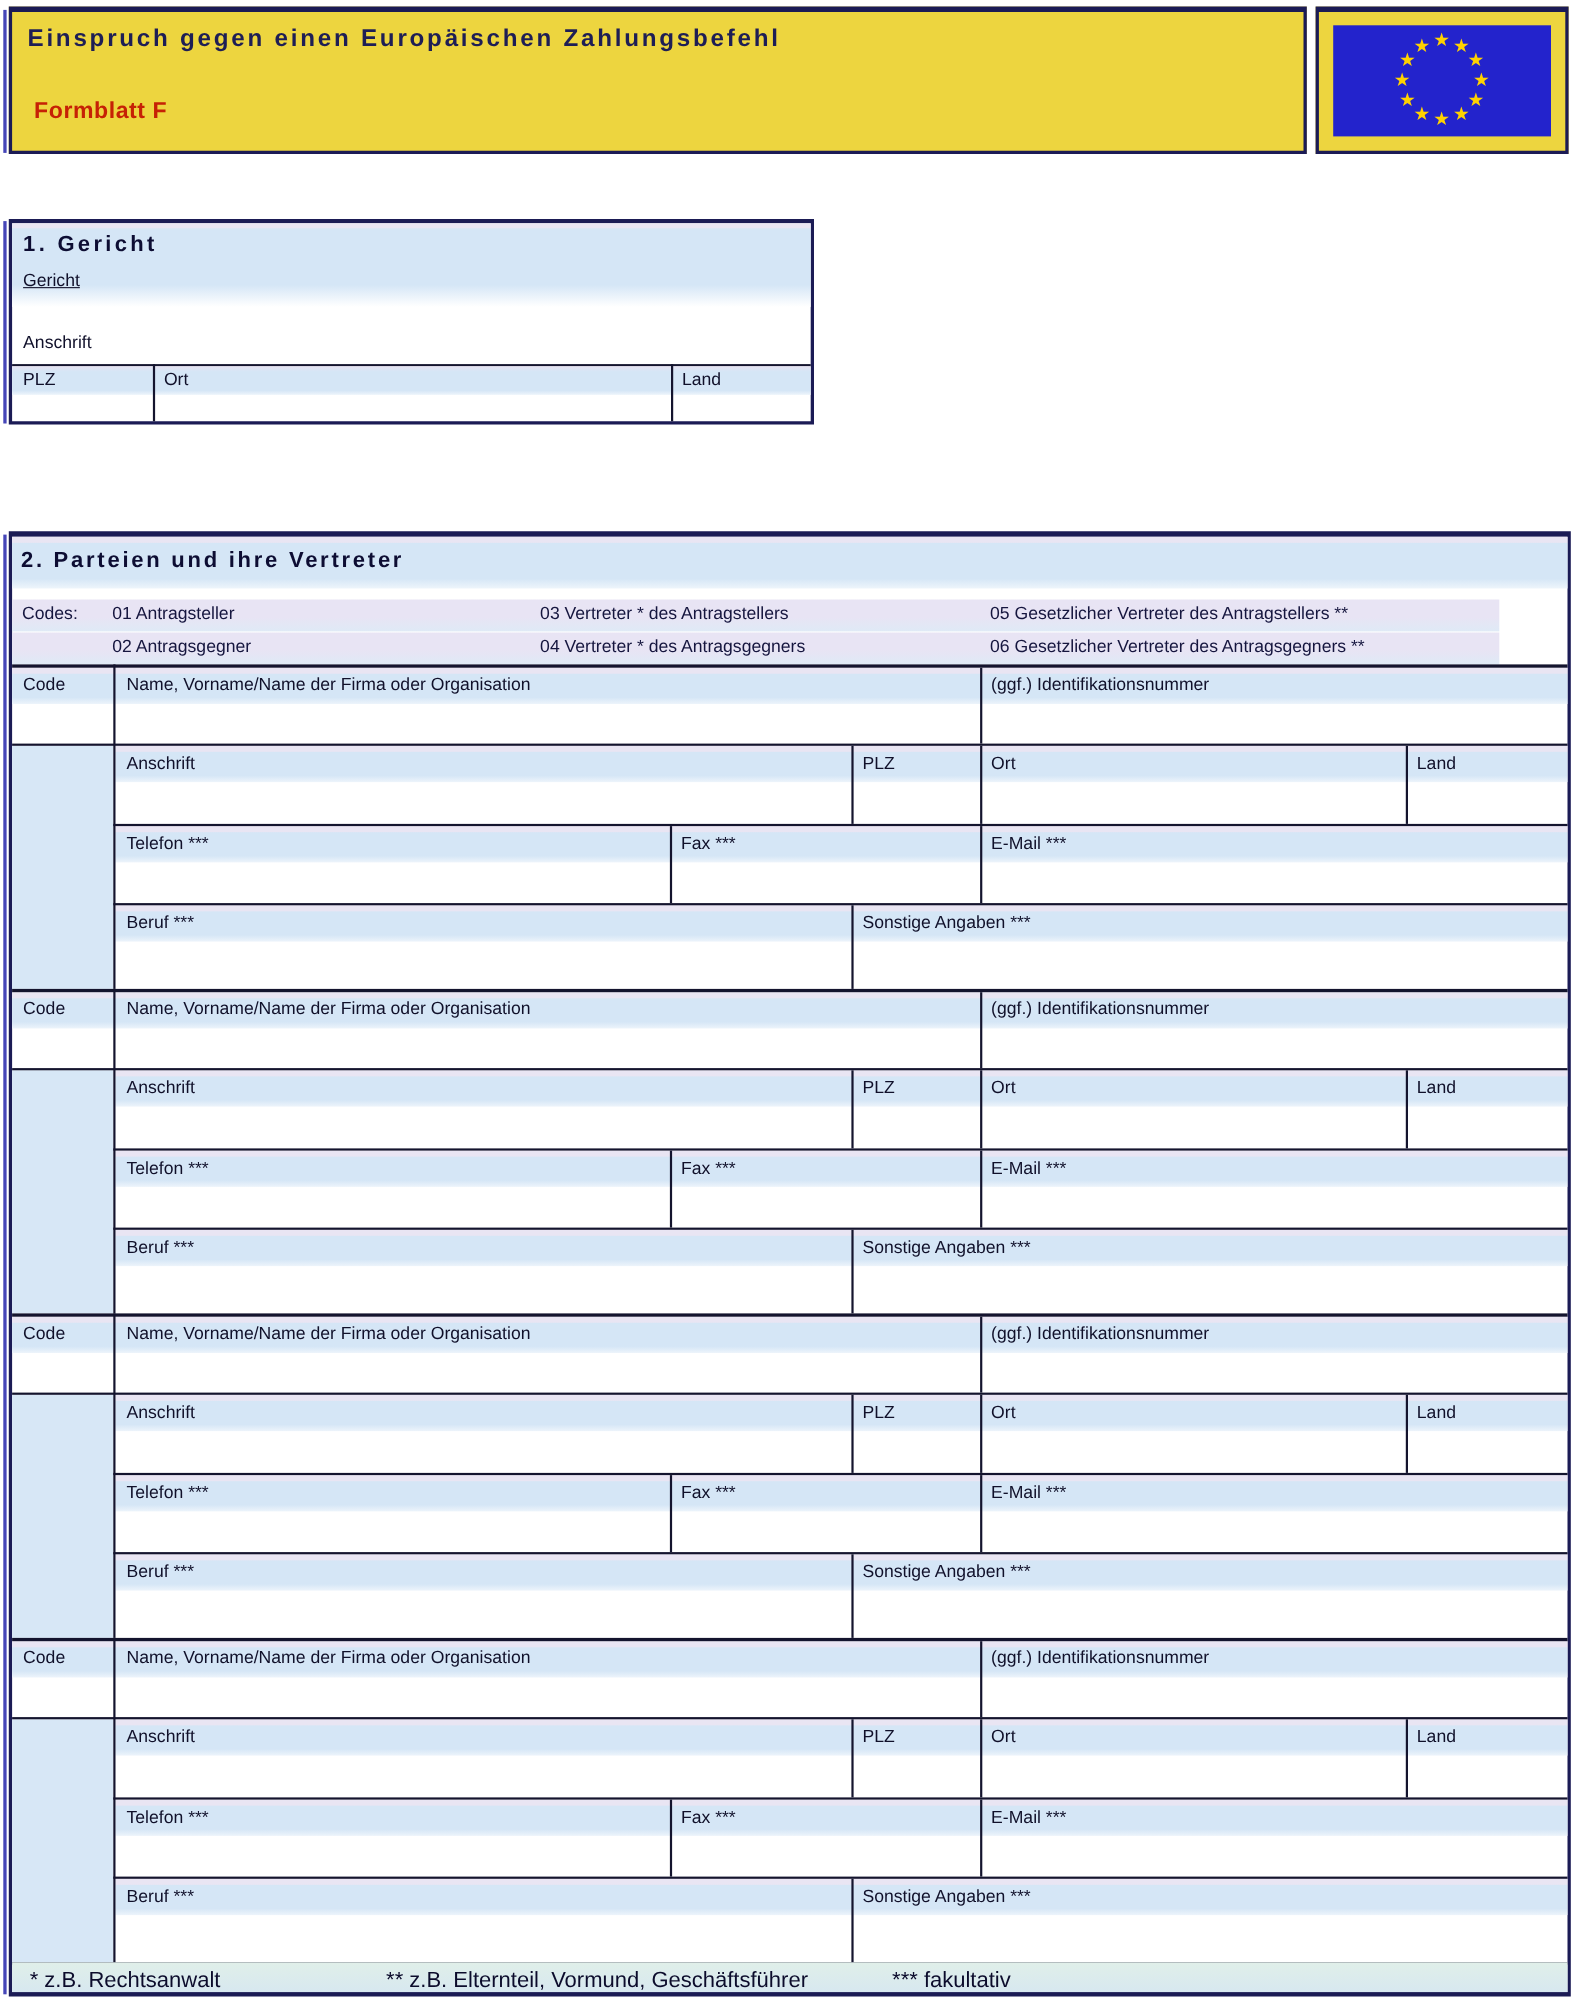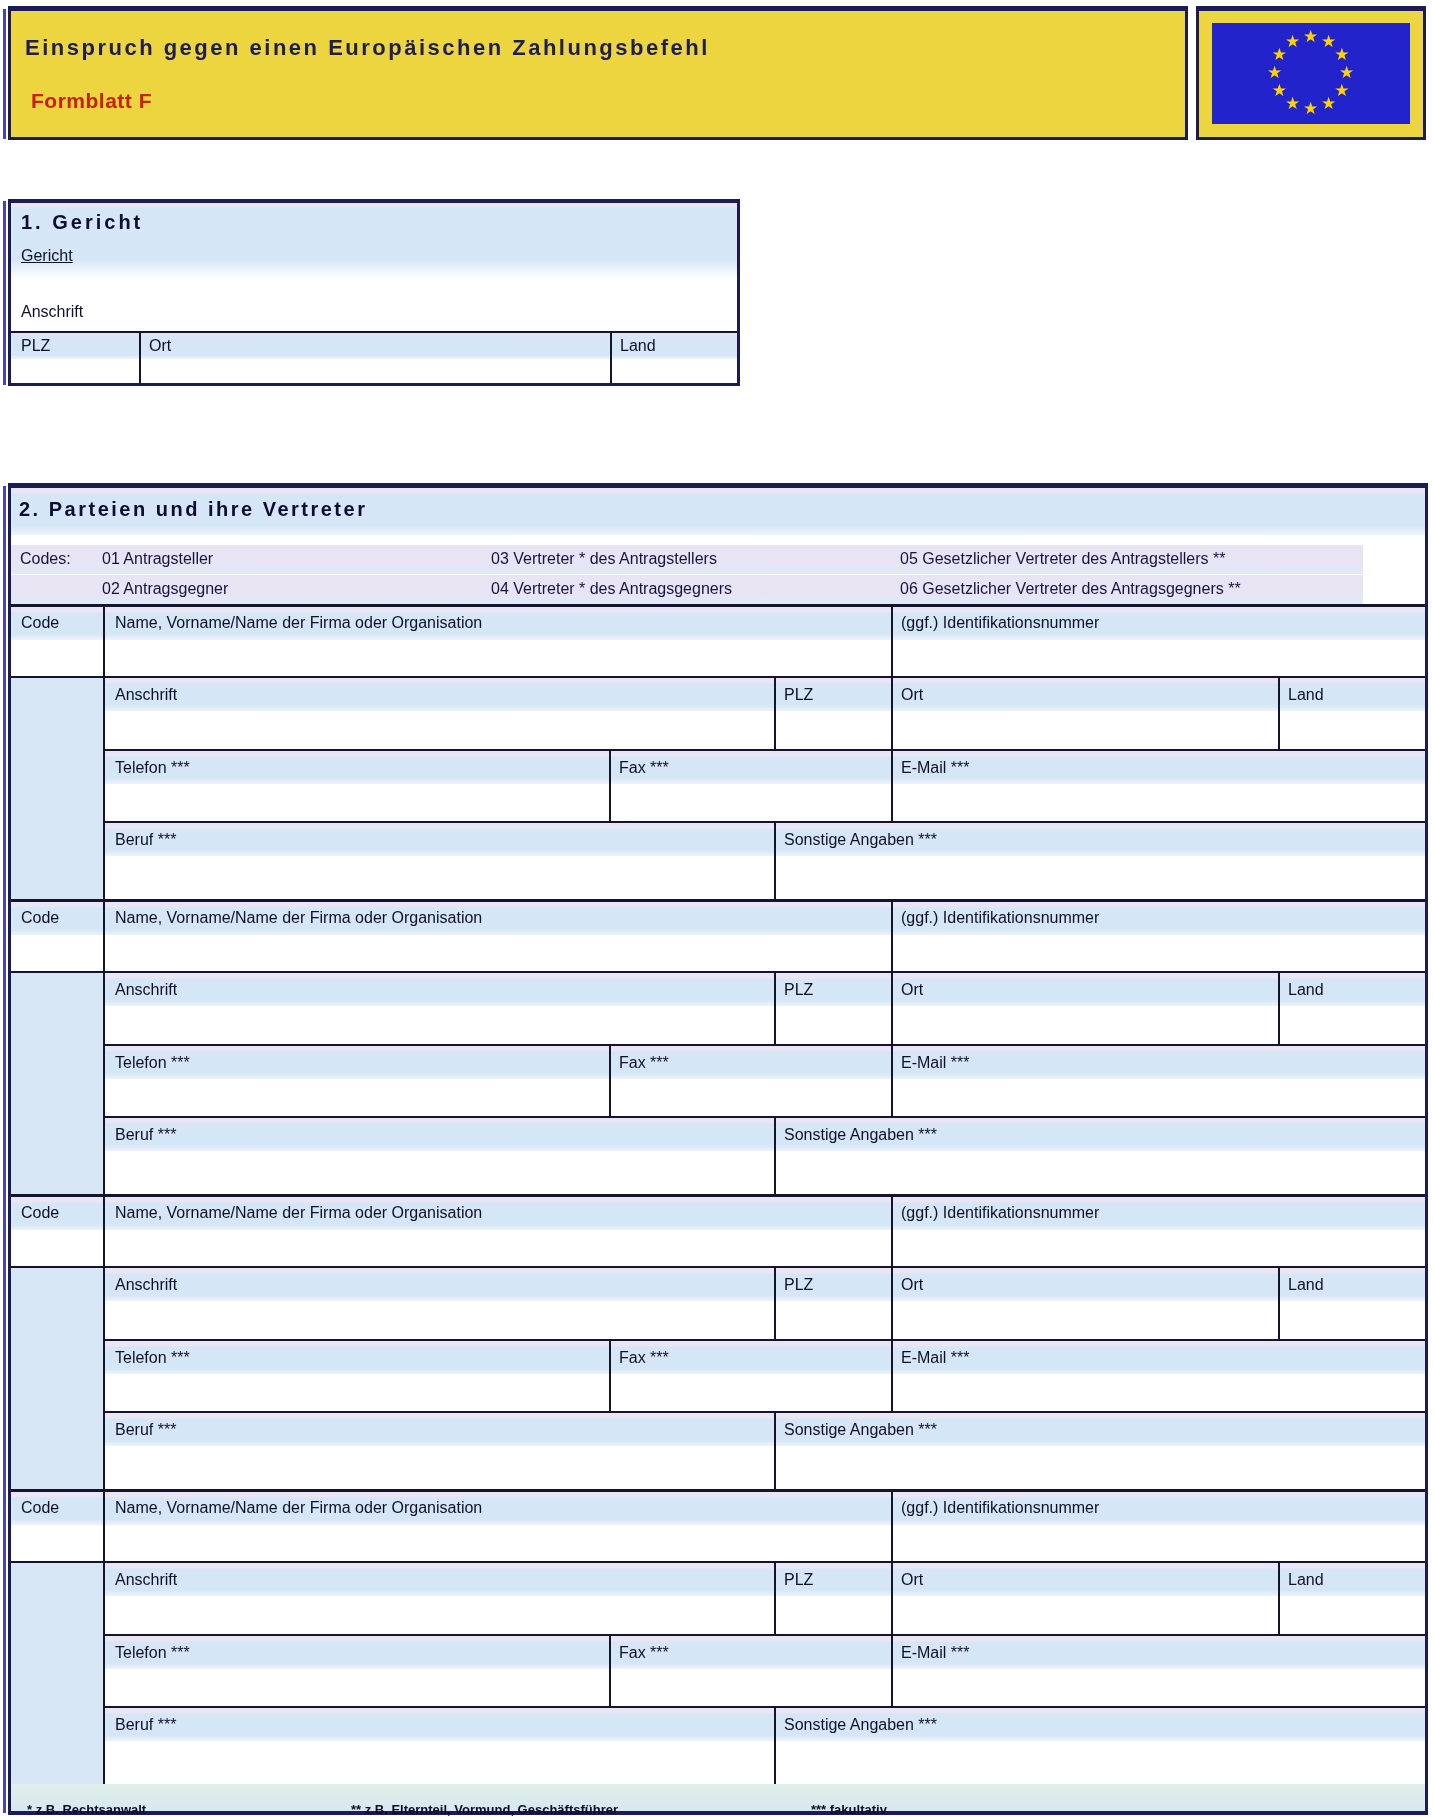--- a/index.html
+++ b/index.html
@@ -3,21 +3,21 @@
 <meta charset="utf-8">
 <style>
   html,body{margin:0;padding:0;background:#fff;}
   .page{position:relative;width:1433px;height:1817px;background:#fff;
         font-family:"Liberation Sans","DejaVu Sans",sans-serif;color:#10102a;overflow:hidden;}
   .abs{position:absolute;}
   .box{position:absolute;background:#fff;border:3px solid #1b1b55;box-sizing:border-box;}
   .left-rule{position:absolute;left:-8px;top:-2px;bottom:-2px;width:3px;background:#4646b8;}
   
   .box-header{left:8px;top:6px;width:1180px;height:134px;background:#edd53f;border-top-width:5px;}
-  .hdr-title{left:14px;top:24px;font-size:22px;font-weight:bold;letter-spacing:2.5px;color:#1e1e55;}
+  .hdr-title{left:14px;top:11px;font-size:22px;font-weight:bold;letter-spacing:2.5px;color:#1e1e55;}
   .hdr-form{left:20px;top:78px;font-size:21px;font-weight:bold;color:#c62105;letter-spacing:.5px;}
   .hdr-desc{left:220px;top:60px;width:830px;font-size:17px;line-height:26px;color:#c93410;}
   .box-flag{left:1196px;top:6px;width:230px;height:134px;background:#edd53f;border-top-width:5px;}
   .flag{position:absolute;left:13px;top:12px;width:198px;height:101px;background:#2323cc;}
   .star{position:absolute;font-size:17px;color:#ffd200;line-height:17px;}
   
   .ln{position:absolute;background:#14142e;}
   .band{position:absolute;background:linear-gradient(180deg,#e9e5f3 0px,#e9e5f3 5px,#d5e6f6 6px,#d5e6f6 27px,#edf4fb 100%);}
   .colband{position:absolute;background:#d7e7f6;}
   .lab{position:absolute;font-size:16px;color:#10102a;white-space:nowrap;}
@@ -35,21 +35,21 @@
   .case-received{position:absolute;left:16px;top:104px;font-size:17px;color:#10102a;}
   
   .box-parties{left:8px;top:483px;width:1420px;height:1332px;border-top-width:5px;border-bottom-width:4px;}
   .titleband{position:absolute;left:0;top:0;width:1414px;height:47px;
              background:linear-gradient(180deg,#e9e5f3 0px,#e9e5f3 5px,#d5e6f6 6px,#d5e6f6 38px,#eef5fb 47px);}
   .codes-strip{position:absolute;left:0;width:1352px;height:29px;background:linear-gradient(180deg,#e8e4f4 0%,#e8e4f4 55%,#dfeaf6 100%);}
   .codes-text{position:absolute;font-size:16px;color:#15153e;white-space:nowrap;}
   .pb{position:absolute;left:0;width:1414px;height:295px;}
   .footerband{position:absolute;left:0;top:1296px;width:1414px;height:27px;
               background:linear-gradient(180deg,#e0efe9 0px,#d7e8f0 100%);}
-  .footnote{position:absolute;top:5px;font-size:13px;font-weight:bold;color:#0c0c2c;white-space:nowrap;margin-top:13px;}
+  .footnote{position:absolute;top:5px;font-size:20px;font-weight:normal;color:#0c0c2c;white-space:nowrap;}
 </style>
 </head>
 <body>
 
 <div class="page">
 
   <div class="box box-header">
     <div class="left-rule"></div>
     <div class="abs hdr-title">Einspruch gegen einen Europäischen Zahlungsbefehl</div>
     <div class="abs hdr-form">Formblatt F</div>

